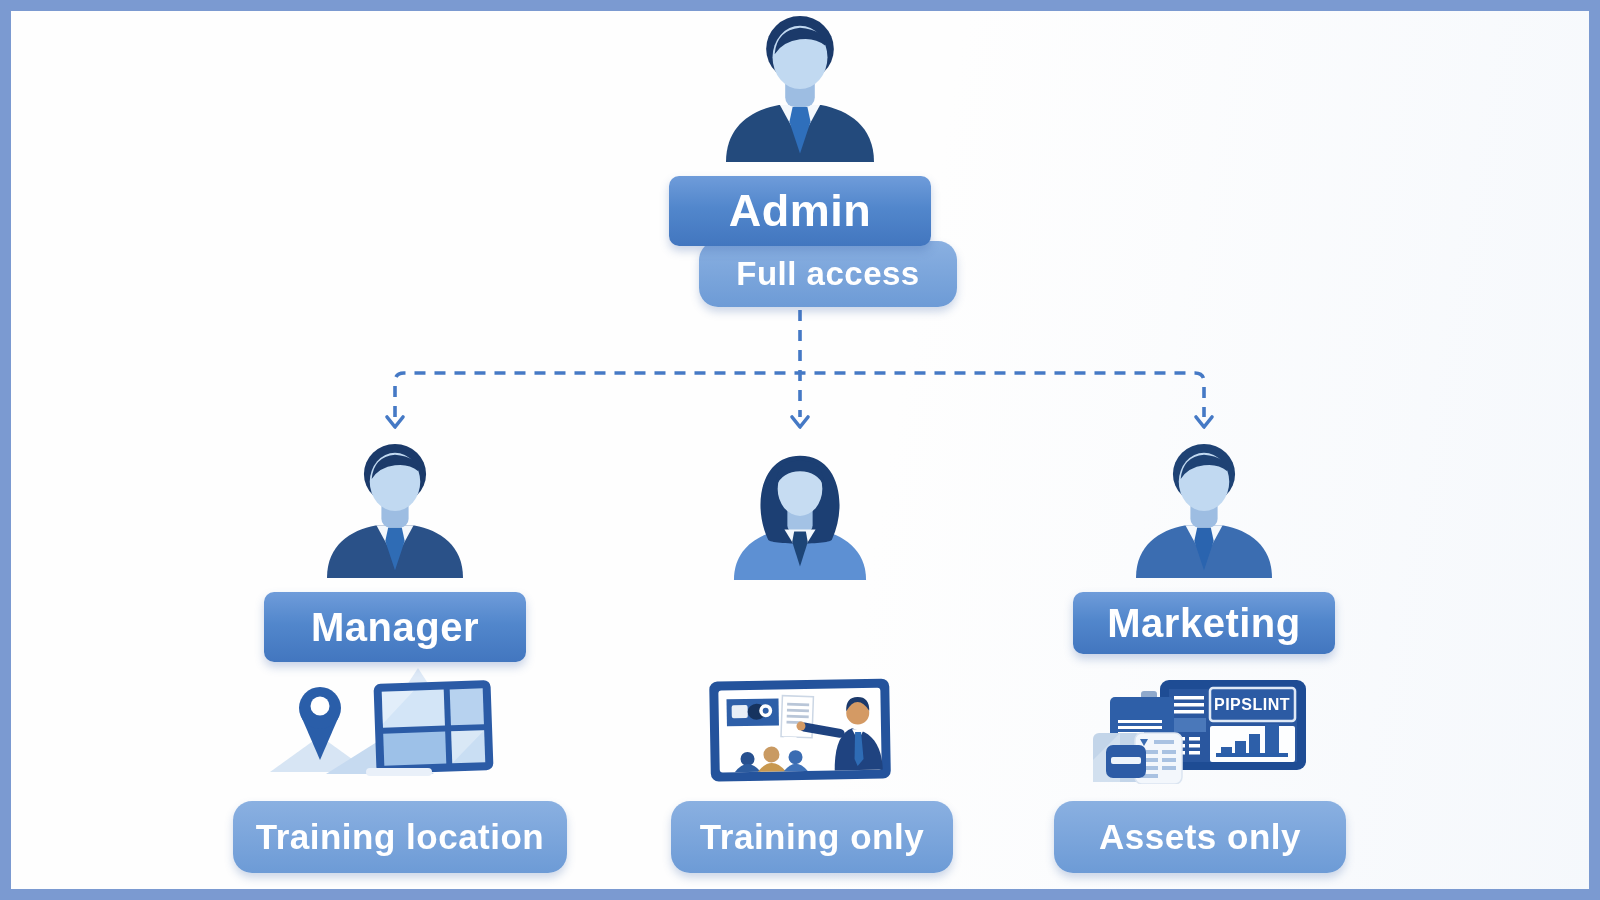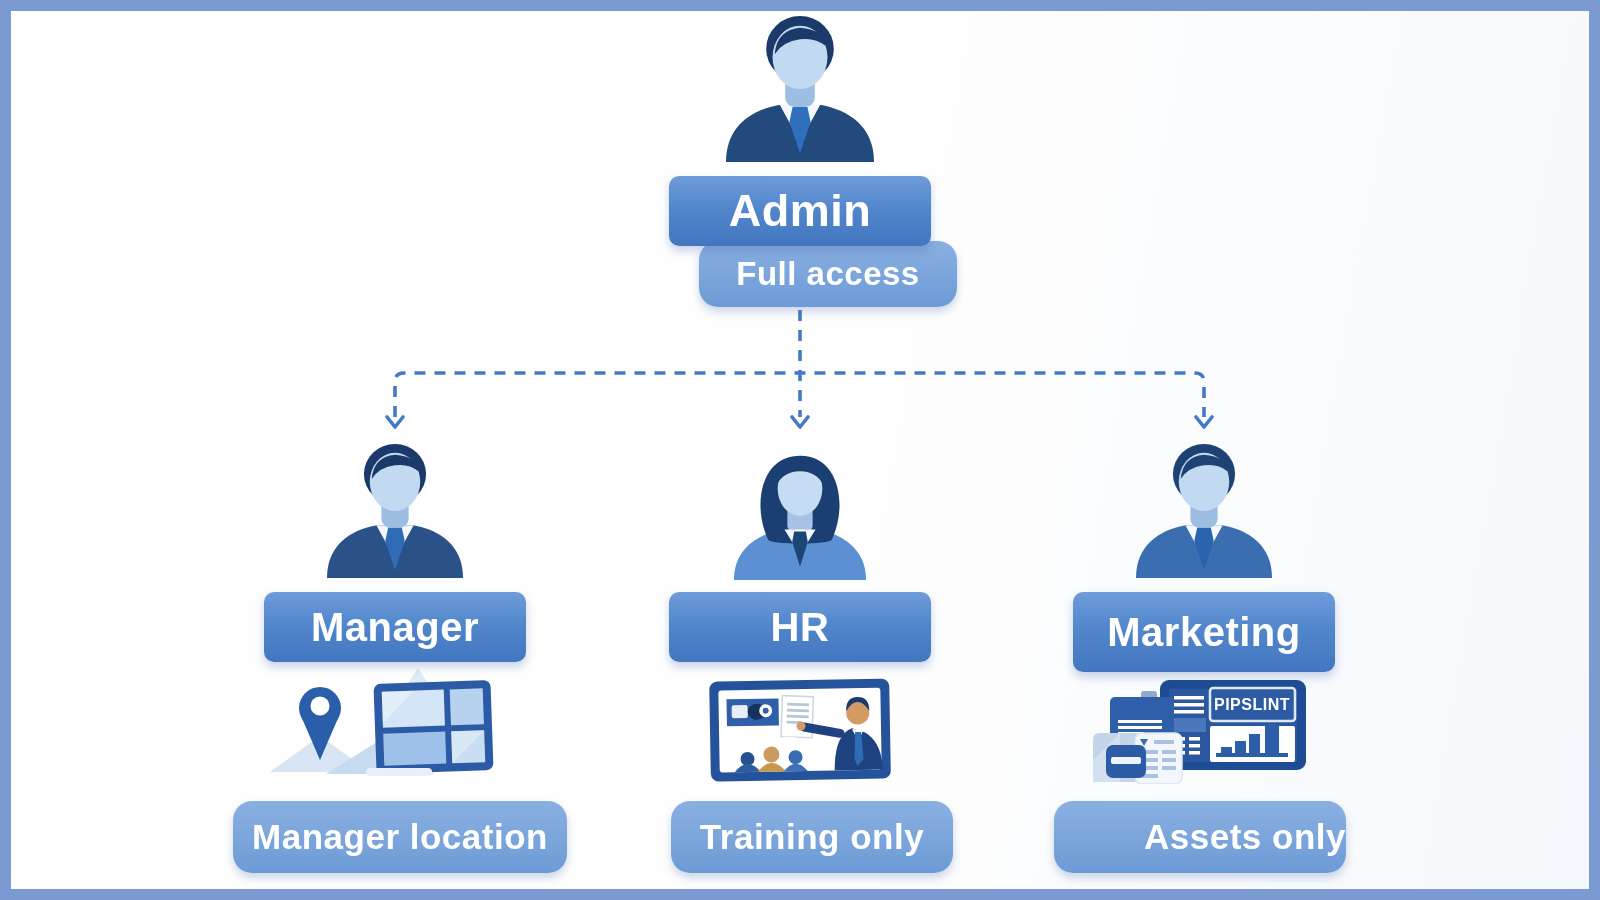--- a/index.html
+++ b/index.html
@@ -96,35 +96,32 @@
       <polygon points="183,72 216,72 183,104" fill="#ffffff" opacity="0.3"></polygon>
     </g>
     <rect x="98" y="108" width="66" height="8" rx="4" fill="#e9f0f9"></rect>
     <g>
       <polygon points="33,56 52,100 71,56" fill="#2a5ea9"></polygon>
       <circle cx="52" cy="48" r="21" fill="#2a5ea9"></circle>
       <circle cx="52" cy="46" r="9.5" fill="#ffffff"></circle>
     </g>
   </svg>
   <div class="sub-box sub-lg" style="left:233px;top:801px;width:334px;height:72px;">
-    <span>Manager location</span>
+    <span>Training location</span>
   </div>
 
   <svg class="abs avatar" style="left:722px;top:444px;" width="156" height="136" viewBox="0 0 160 140">
     <path d="M12,140 C12,108 36,93 62,88 L98,88 C124,93 148,108 148,140 Z" fill="#5d90d3"></path>
     <path d="M47,98 C31,64 39,12 80,12 C121,12 129,64 113,98 C113,104 47,104 47,98 Z" fill="#1c3f73"></path>
     <rect x="67" y="58" width="26" height="34" rx="8" fill="#a3c2e5"></rect>
     <ellipse cx="80" cy="46" rx="23" ry="28" fill="#c6dcf2"></ellipse>
     <path d="M55,44 Q55,17 80,17 Q105,17 105,44 Q98,28 80,28 Q62,28 55,44 Z" fill="#1c3f73"></path>
     <polygon points="64,88 80,114 96,88" fill="#f4f8fc"></polygon>
     <path d="M74,90 L86,90 L88,101 L80,126 L72,101 Z" fill="#1d4577"></path>
   </svg>
-  <div class="node-box title-md" style="left:669px;top:592px;width:262px;height:70px;">
-    <span>HR</span>
-  </div>
   <svg class="abs icon-svg" style="left:706px;top:670px;" width="194" height="116" viewBox="0 0 194 116">
     <g transform="rotate(-1 97 58)">
       <rect x="4" y="10" width="180" height="100" rx="8" fill="#24539c"></rect>
       <rect x="13" y="19" width="162" height="82" rx="3" fill="#ffffff"></rect>
       <g>
         <rect x="21" y="28" width="52" height="27" fill="#2e5fa8"></rect>
         <rect x="26" y="34" width="16" height="13" rx="2" fill="#e8eef6"></rect>
         <ellipse cx="51" cy="41" rx="9" ry="8" fill="#16335f"></ellipse>
         <circle cx="60" cy="40" r="6.5" fill="#ffffff"></circle>
         <circle cx="60" cy="40" r="3" fill="#2e5fa8"></circle>
@@ -162,21 +159,21 @@
 
   <svg class="abs avatar" style="left:1126px;top:442px;" width="156" height="136" viewBox="0 0 160 140">
     <path d="M10,140 C10,106 34,91 60,86 L100,86 C126,91 150,106 150,140 Z" fill="#3b6db1"></path>
     <polygon points="61,86 80,121 99,86" fill="#f4f8fc"></polygon>
     <path d="M73,88 L87,88 L90,102 L80,132 L70,102 Z" fill="#2a64af"></path>
     <rect x="66" y="54" width="28" height="34" rx="9" fill="#9dbde2"></rect>
     <ellipse cx="80" cy="33" rx="32" ry="31" fill="#1e4274"></ellipse>
     <ellipse cx="80" cy="41" rx="26" ry="30" fill="#c1d9f1"></ellipse>
     <path d="M56,38 Q58,15 80,13 Q104,15 104,30 Q94,22 80,24 Q64,26 56,38 Z" fill="#1e4274"></path>
   </svg>
-  <div class="node-box title-md" style="left:1073px;top:592px;width:262px;height:80px;">
+  <div class="node-box title-md" style="left:1073px;top:592px;width:262px;height:62px;">
     <span>Marketing</span>
   </div>
   <svg class="abs icon-svg" style="left:1068px;top:660px;" width="244" height="124" viewBox="0 0 244 124">
     <g>
       <rect x="92" y="20" width="146" height="90" rx="9" fill="#1e4c94"></rect>
       <rect x="101" y="29" width="128" height="73" fill="#2a579f"></rect>
       <rect x="106" y="36" width="30" height="3.5" fill="#ffffff"></rect>
       <rect x="106" y="43" width="30" height="3.5" fill="#ffffff"></rect>
       <rect x="106" y="50" width="30" height="3.5" fill="#ffffff"></rect>
       <rect x="104" y="58" width="34" height="14" fill="#4a78ba"></rect>
@@ -220,18 +217,18 @@
       <rect x="94" y="98" width="14" height="4" fill="#a9c2e2"></rect>
       <rect x="74" y="106" width="16" height="4" fill="#a9c2e2"></rect>
       <rect x="94" y="106" width="14" height="4" fill="#a9c2e2"></rect>
       <rect x="74" y="114" width="16" height="4" fill="#a9c2e2"></rect>
     </g>
     <g>
       <rect x="38" y="85" width="40" height="33" rx="7" fill="#2d5ca6"></rect>
       <rect x="43" y="97" width="30" height="7" rx="2" fill="#eef4fb"></rect>
     </g>
   </svg>
-  <div class="sub-box sub-lg" style="left:1054px;top:801px;width:292px;height:72px;justify-content:flex-end;">
+  <div class="sub-box sub-lg" style="left:1054px;top:801px;width:292px;height:72px;">
     <span>Assets only</span>
   </div>
 
   <div class="frame-border"></div>
 </div>
 
 </body></html>

